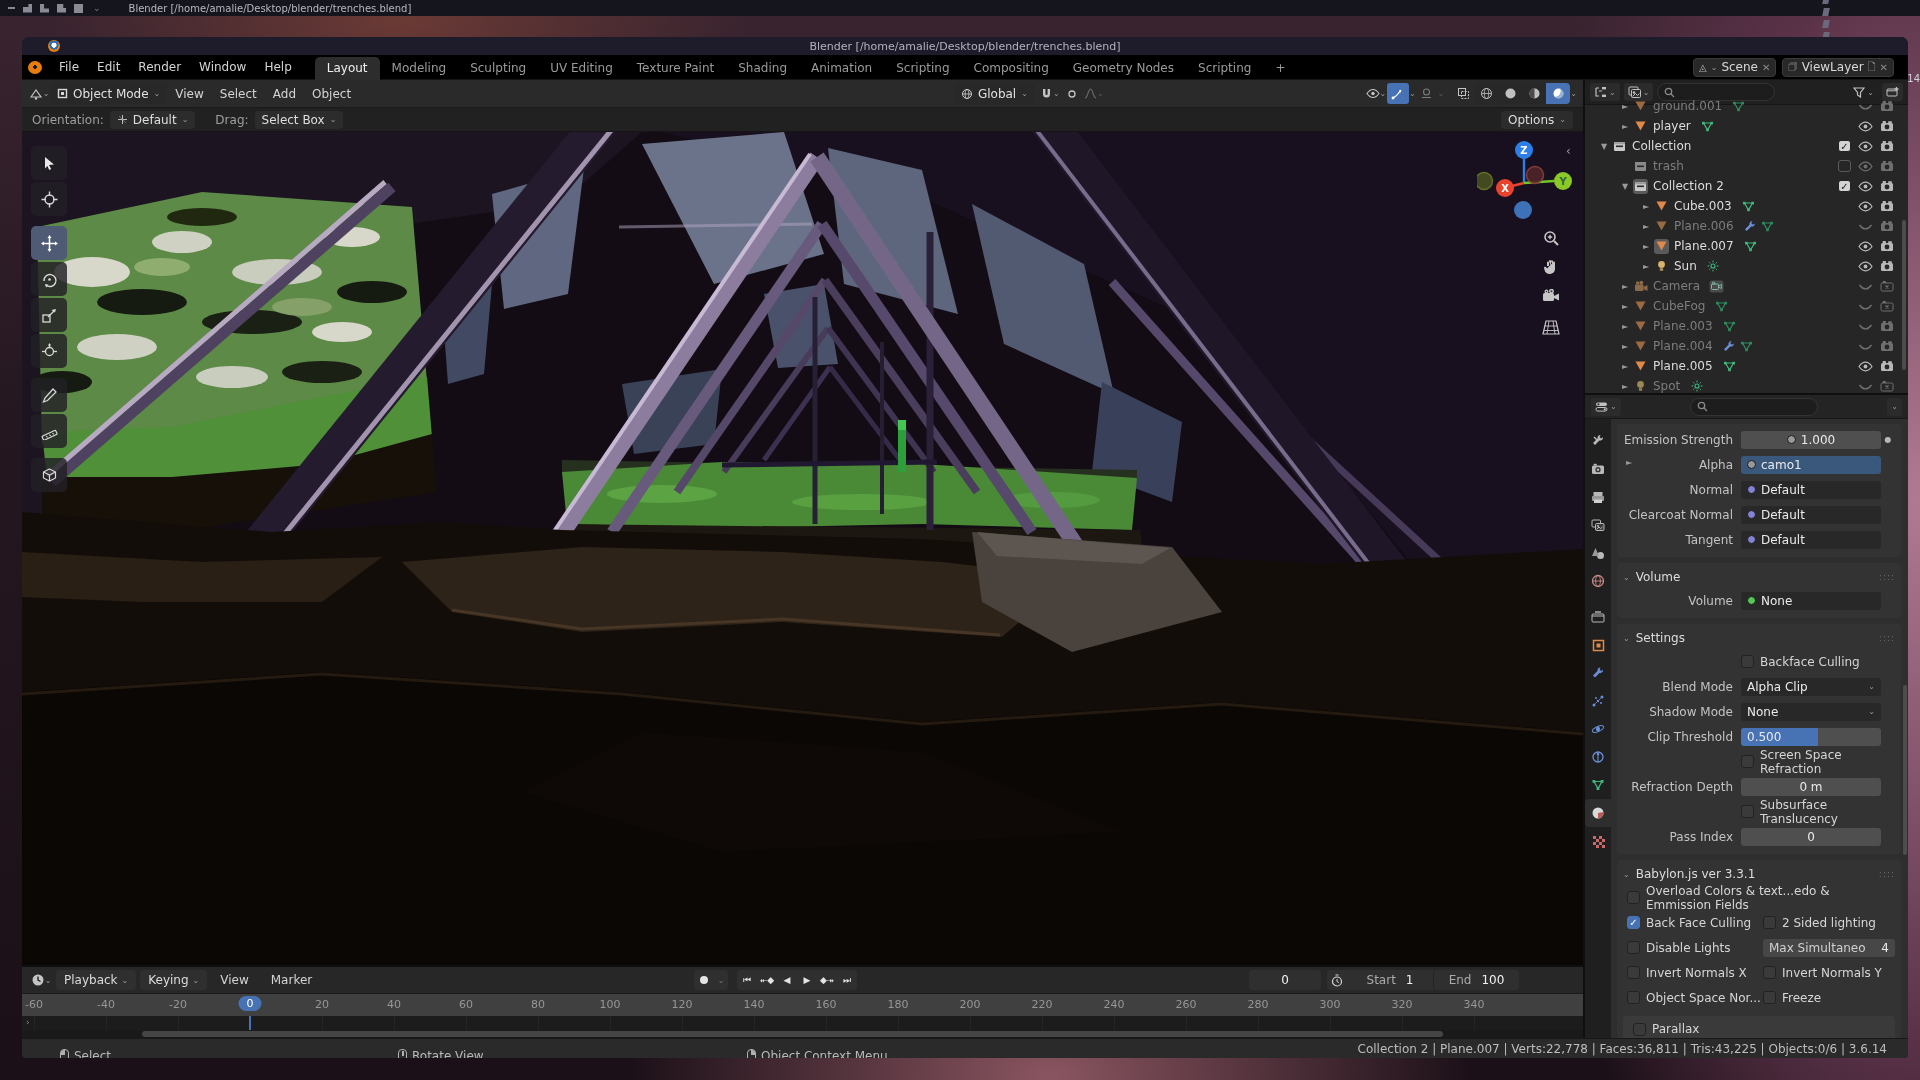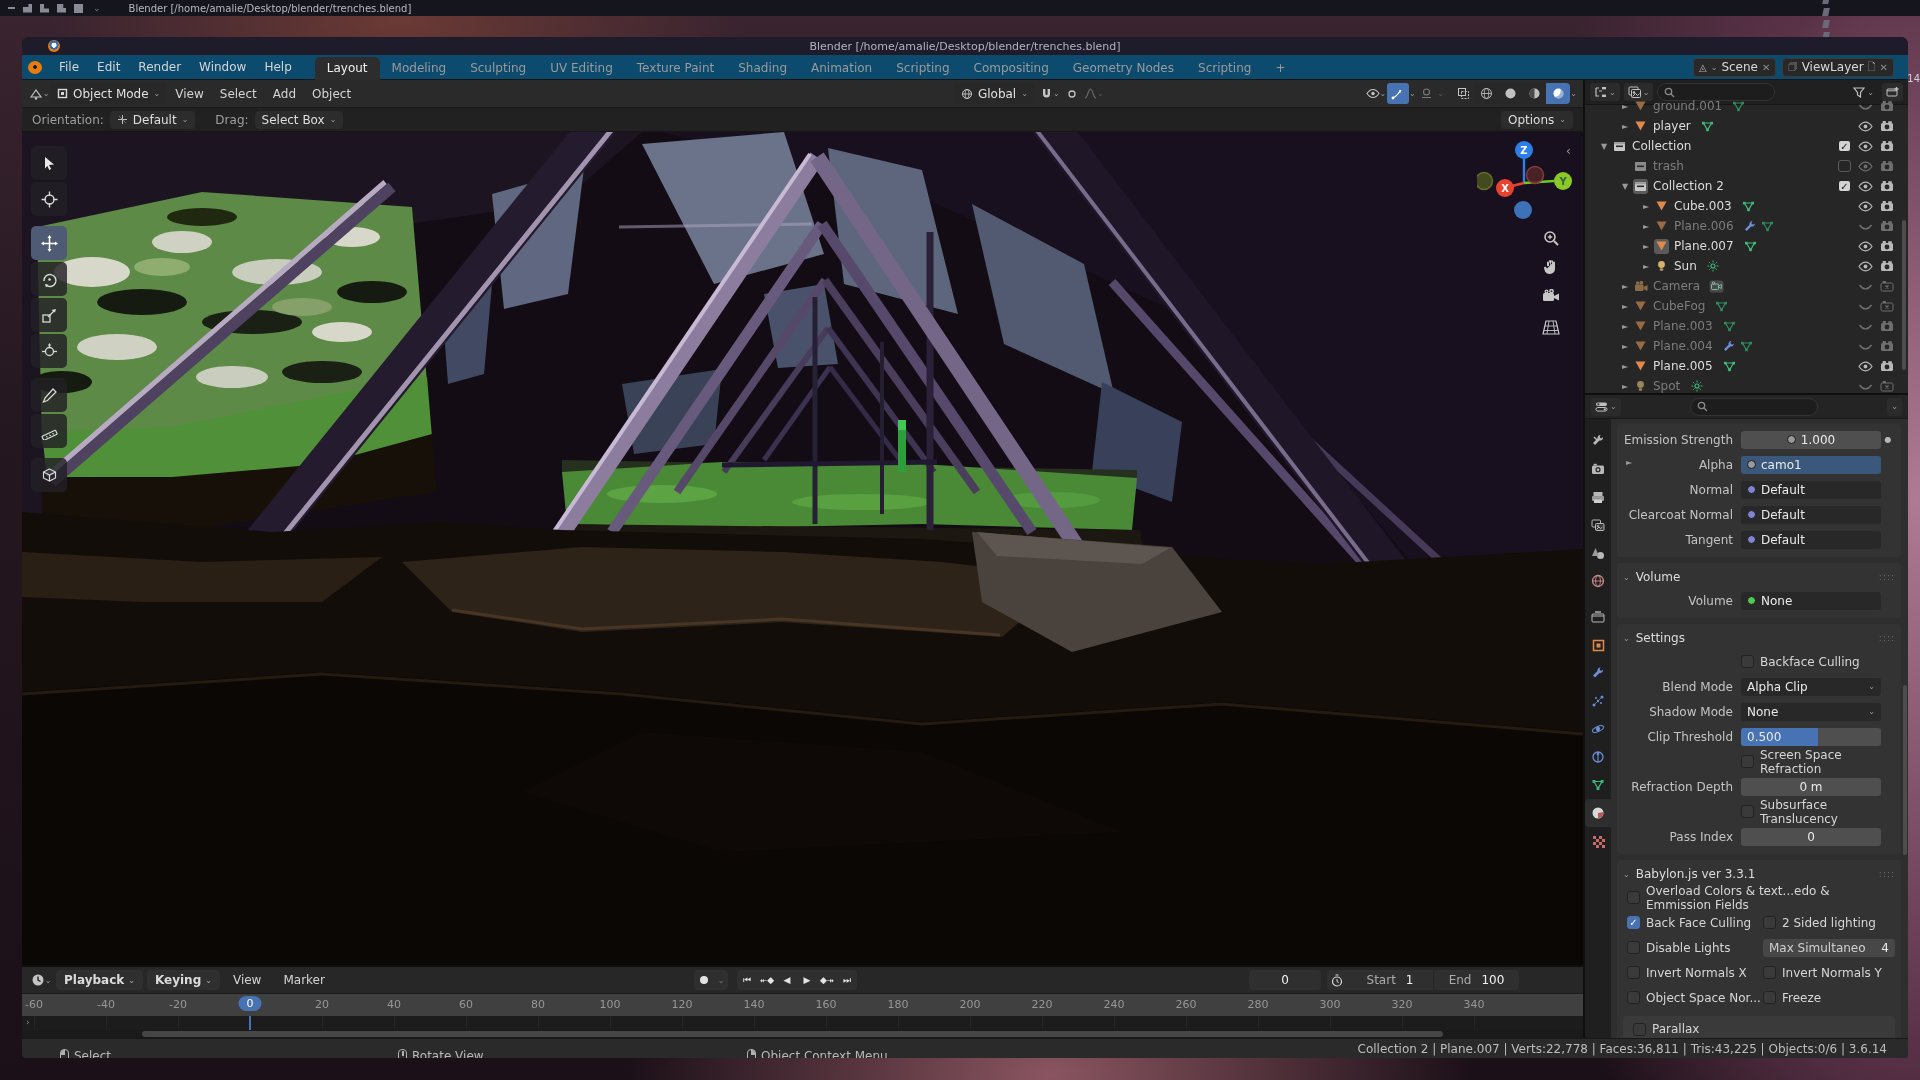--- a/index.html
+++ b/index.html
@@ -28,21 +28,21 @@
   #tb-clock { color:#d0d0da; margin-left:4px; }
   #tb-tile { color:#9a9aa8; margin-left:4px; }
 
   
   #bwin { left:22px; top:37px; width:1886px; height:1021px; background:#1c1c1c; border-radius:7px 7px 4px 4px; overflow:hidden; }
   #titlebar { left:0; top:0; width:100%; height:18px; background:#1e1b2b; display:flex; align-items:center; justify-content:center; color:#b5b0c2; font-size:11px; }
   #titlebar .blogo { position:absolute; left:26px; top:3px; width:12px; height:12px; border-radius:50%;
      background:radial-gradient(circle at 50% 42%, #fff 0 2.5px, #2a6fb5 2.6px 4.5px, #e87d0d 4.6px 100%); }
 
   
-  #topbar { left:0; top:18px; width:100%; height:25px; background:#0c4a6e; display:flex; align-items:center; border-bottom:1px solid #141414; }
+  #topbar { left:0; top:18px; width:100%; height:25px; background:#000000; display:flex; align-items:center; border-bottom:1px solid #141414; }
   .blogo2 { width:14px; height:13px; margin:0 8px 0 6px; border-radius:50%;
      background:radial-gradient(circle at 50% 45%, #1c1c1c 0 2px, #e87d0d 2px 100%); position:relative; }
   .menu-item { padding:0 9px; height:25px; line-height:25px; color:#d4d4d4; }
   #wtabs { display:flex; margin-left:14px; height:25px; align-items:flex-end; }
   .wtab { padding:4px 12px 5px 12px; color:#9a9a9a; border-radius:5px 5px 0 0; }
   .wtab.active { background:#2d2d2d; color:#efefef; }
   #topbar-right { margin-left:auto; display:flex; align-items:center; gap:6px; padding-right:14px; }
   .sel-pill { display:flex; align-items:center; background:#282828; border:1px solid #3a3a3a; border-radius:4px; height:19px; padding:0 5px; gap:4px; color:#d8d8d8; }
   .sel-pill .x { color:#8a8a8a; font-size:10px; }
   .mini-ic { font-size:10px; color:#b0b0b0; }
@@ -124,21 +124,21 @@
   .socket { width:9px; height:9px; border-radius:50%; border:1px solid #1a1a1a; flex:0 0 9px; }
   .cbx { width:13px; height:13px; border-radius:3px; background:#3a3a3a; border:1px solid #222; display:inline-flex; align-items:center; justify-content:center; color:#fff; font-size:10px; flex:0 0 13px; }
   .cbx.checked { background:#4772b3; border-color:#4772b3; }
   .cbx-row { display:flex; align-items:center; gap:6px; color:#d6d6d6; }
   .expander { width:12px; color:#9a9a9a; font-size:8px; text-align:center; }
   .prop-scrollbar { position:absolute; right:1px; top:290px; width:4px; height:170px; background:#4d4d4d; border-radius:2px; }
 
   
   #timeline { left:0; top:887px; width:1561px; height:71px; background:#242424; }
   #tl-header { height:27px; display:flex; align-items:center; padding:0 8px; gap:4px; border-bottom:1px solid #1a1a1a; background:#272727; }
-  .tlh-pill { display:flex; align-items:center; gap:4px; background:#2f2f2f; border-radius:4px; height:20px; padding:0 8px; color:#dcdcdc;font-weight:bold; }
+  .tlh-pill { display:flex; align-items:center; gap:4px; background:#2f2f2f; border-radius:4px; height:20px; padding:0 8px; color:#dcdcdc; }
   #playback-cluster { position:absolute; left:672px; top:3px; display:flex; gap:3px; align-items:center; }
   .pb-group { display:flex; background:#2f2f2f; border-radius:4px; overflow:hidden; }
   .pb-btn { width:20px; height:20px; display:flex; align-items:center; justify-content:center; color:#e4e4e4; font-size:9px; }
   #tl-right { position:absolute; right:64px; top:3px; display:flex; gap:6px; align-items:center; }
   .tl-field { background:#2f2f2f; border-radius:4px; height:20px; display:flex; align-items:center; justify-content:center; color:#f0f0f0; }
   #tl-ruler { position:relative; height:22px; background:#404040; }
   .tick-label { position:absolute; top:4px; transform:translateX(-50%); color:#969696; font-size:11px; }
   #cur-frame-pill { position:absolute; top:2px; transform:translateX(-50%); background:#4772b3; color:#fff; border-radius:9px; padding:1px 8px; font-size:11px; }
   #tl-track { position:relative; height:14px; background:#1c1c1c; overflow:hidden; }
   .tick-line { position:absolute; top:0; bottom:0; width:1px; background:#262626; }

